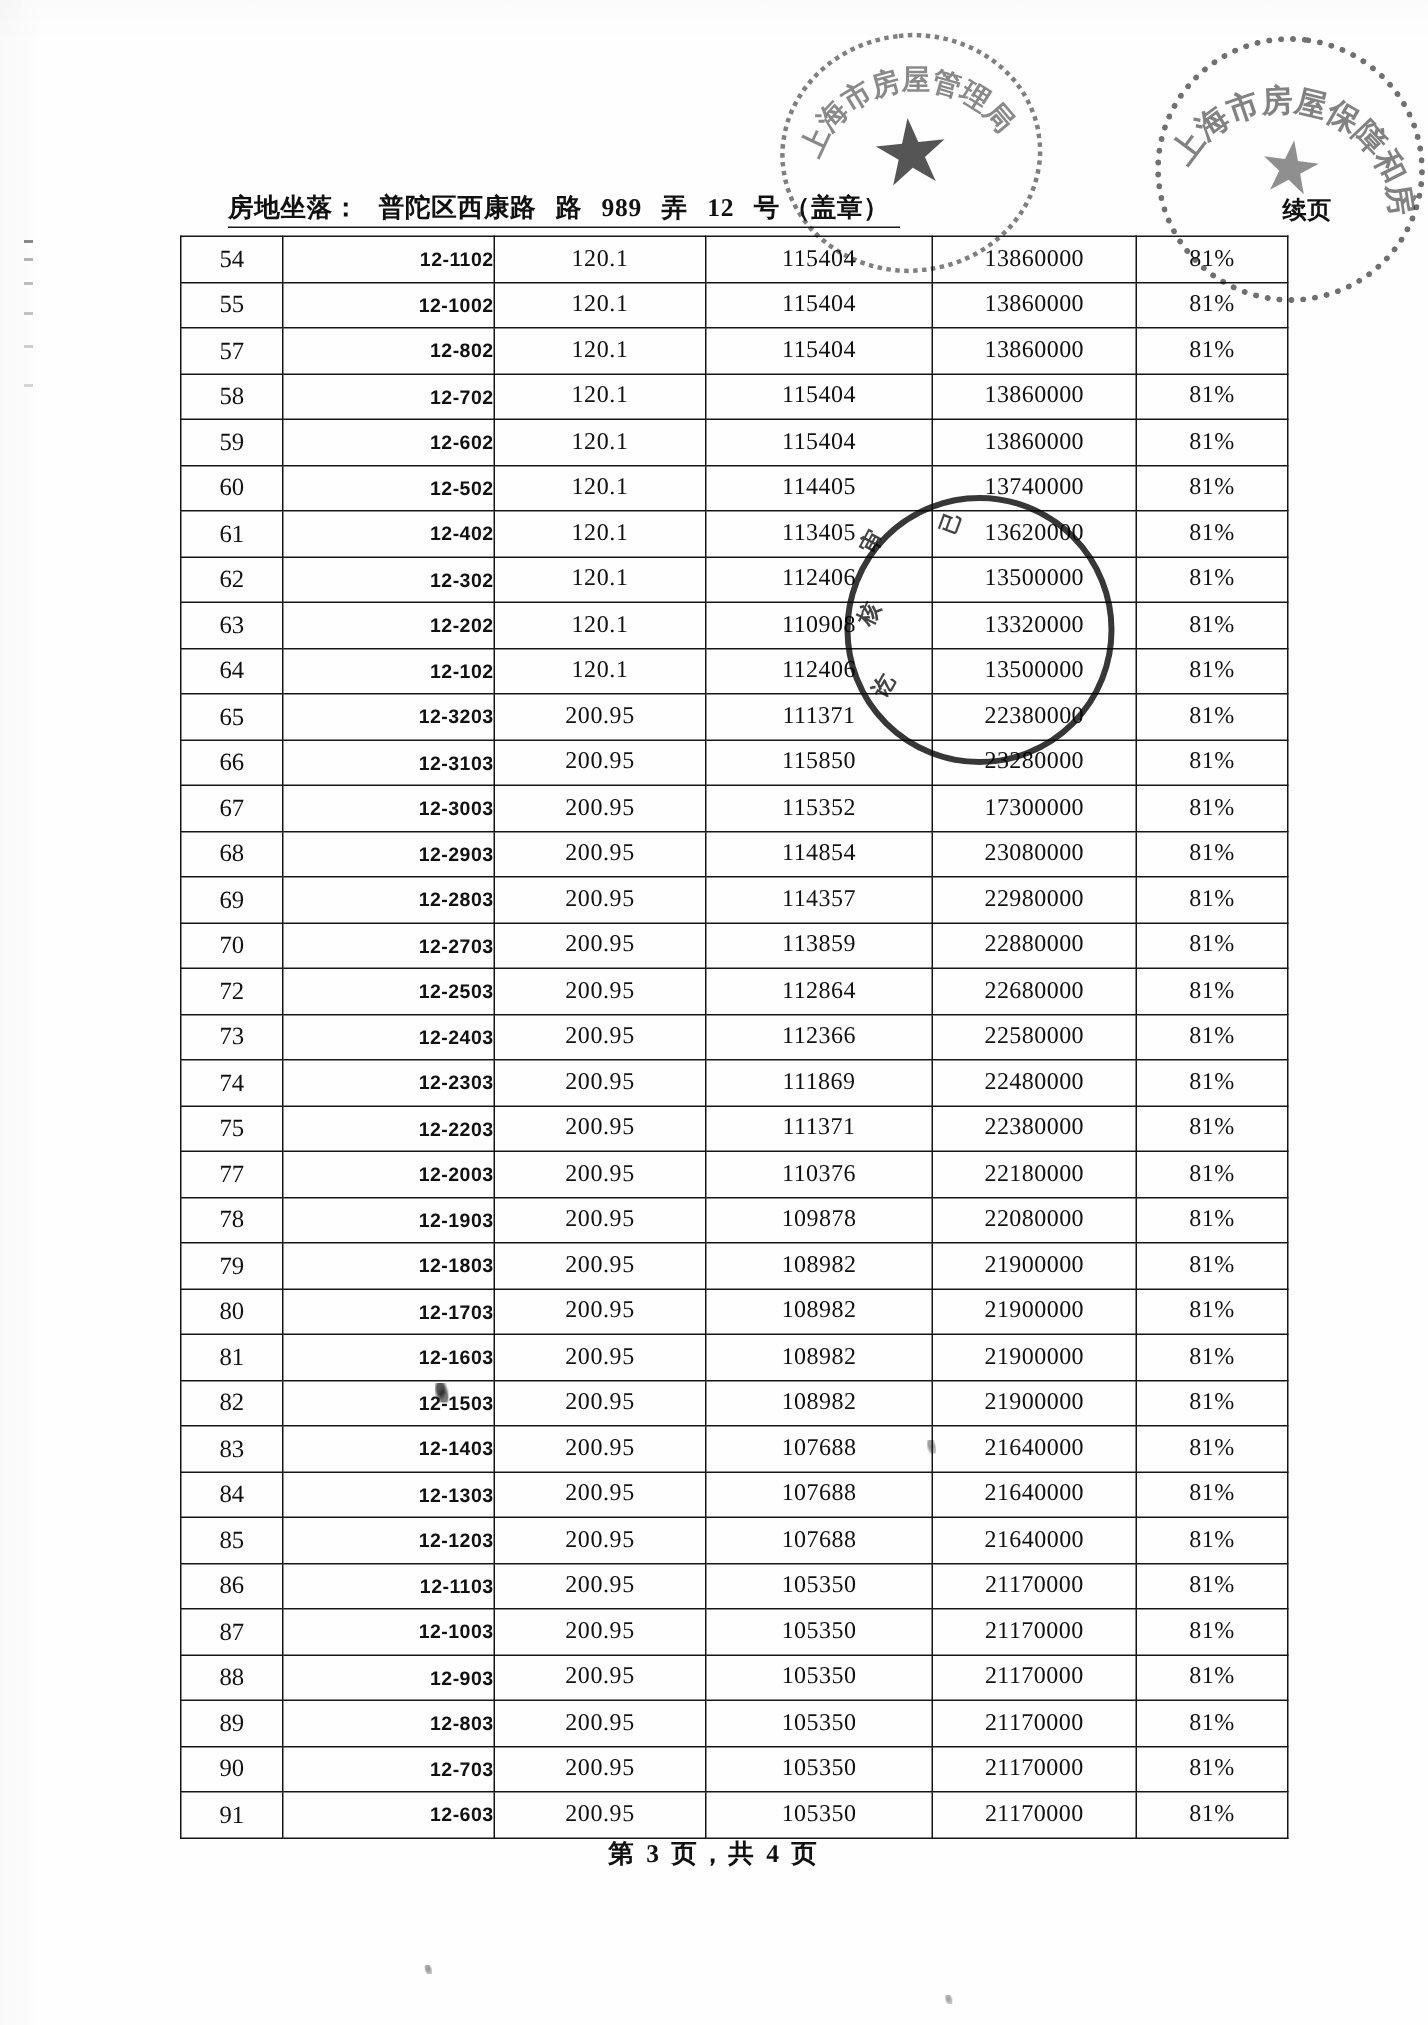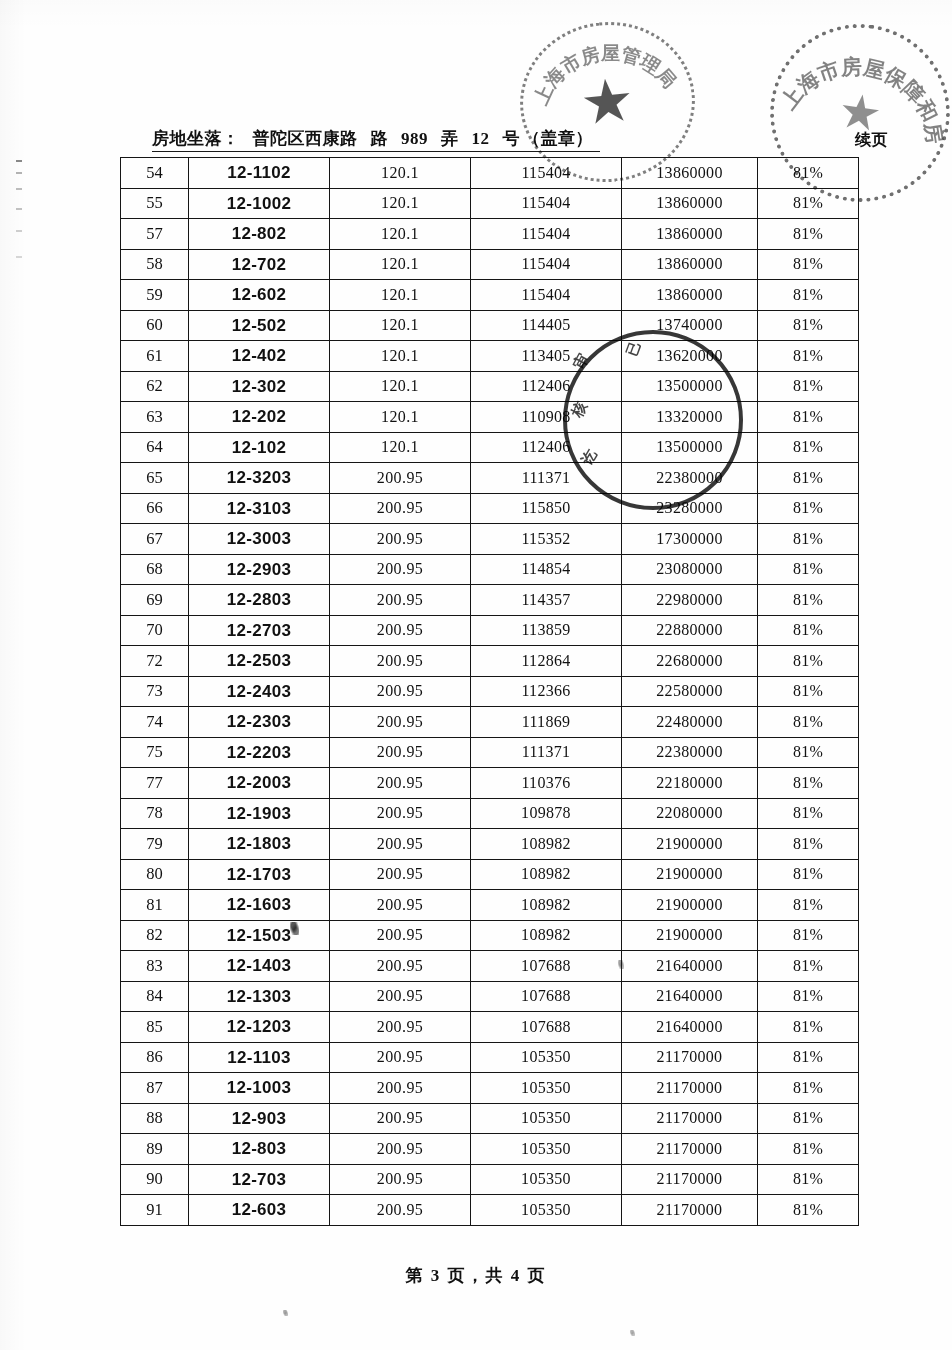--- a/index.html
+++ b/index.html
@@ -79,31 +79,31 @@
     border:1.4px solid #151515;
     height:29.5px;
     text-align:center;
     vertical-align:middle;
     font-size:16px;
     line-height:1;
     padding:0;
     font-family:"Liberation Serif","DejaVu Serif",serif;
   }
   table.main td.c-idx   { width:67px;  font-size:16.5px; }
-  table.main td.c-unit  { width:140px; font-family:"Liberation Sans","DejaVu Sans",sans-serif; font-size:17px; font-weight:bold; letter-spacing:0.3px;}
+  table.main td.c-unit  { width:140px; font-family:"Liberation Sans","DejaVu Sans",sans-serif; font-size:13px; font-weight:bold; letter-spacing:0.3px;text-align:right;}
   table.main td.c-area  { width:140px; letter-spacing:0.4px;}
   table.main td.c-price { width:150px; letter-spacing:0.3px;}
   table.main td.c-total { width:135px; letter-spacing:0.3px;}
   table.main td.c-pct   { width:100px; letter-spacing:0.3px;text-align:center;}
 
   
   .doc-footer{
     position:absolute;
     left:0;
-    top:1264px;
+    top:1224px;
     width:952px;
     text-align:center;
     font-size:17px;
     font-weight:bold;
     letter-spacing:2px;
     font-family:"Liberation Serif","DejaVu Serif",serif;
   }
 
   
   .stamp{

